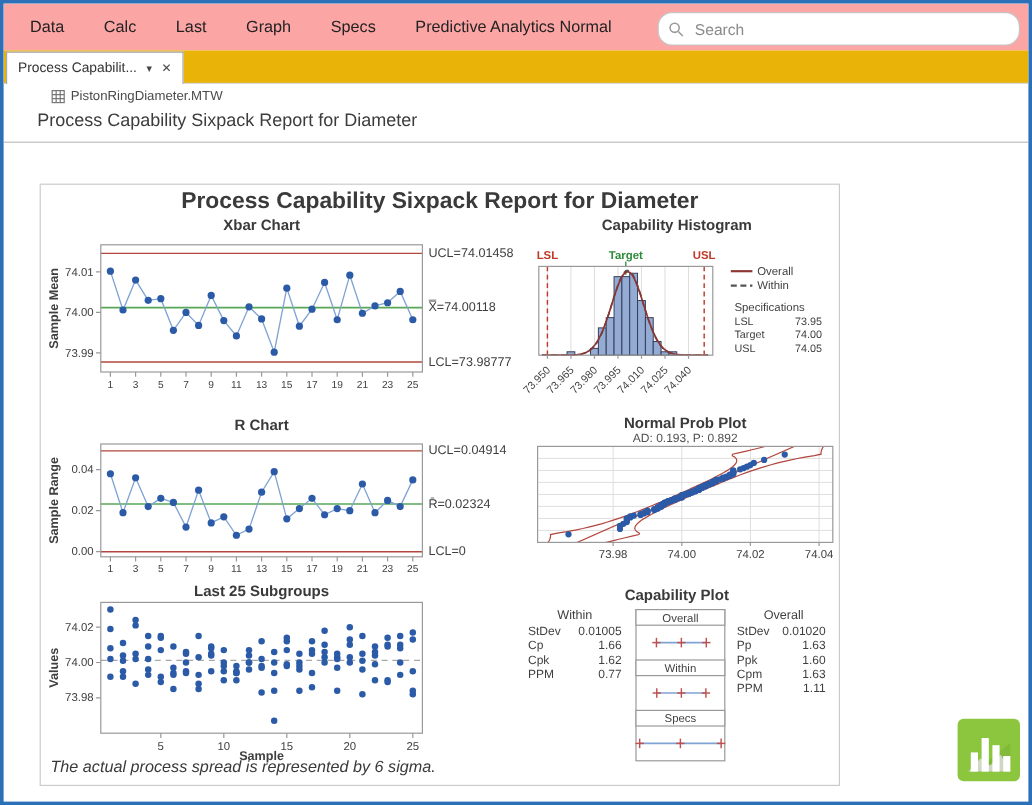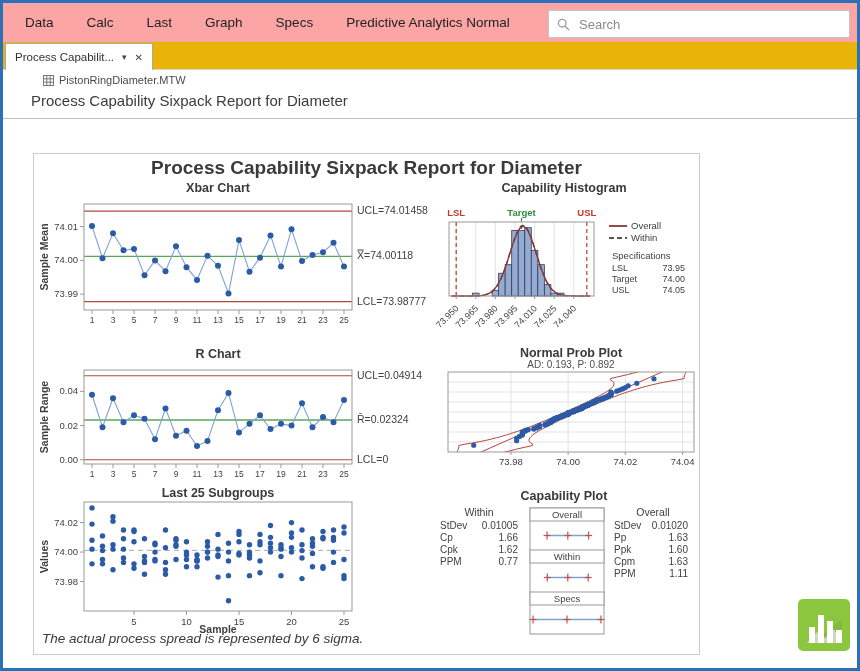--- a/index.html
+++ b/index.html
@@ -2,21 +2,21 @@
 <html><head>
 <meta charset="utf-8">
 <style>
   html,body{margin:0;padding:0;background:#fff;}
   .window{position:relative;width:860px;height:671px;box-sizing:border-box;border:3px solid #2c70b7;
           background:#fff;font-family:"Liberation Sans",sans-serif;overflow:hidden;}
   .menubar{position:absolute;left:0;top:0;width:100%;height:39px;display:flex;align-items:center;
            padding-left:22px;box-sizing:border-box;background:#fca5a5;}
   .menu-item{font-size:13.5px;color:#222;margin-right:33px;white-space:nowrap;cursor:default;}
   .searchbox{position:absolute;left:545px;top:7px;width:302px;height:28px;border:1px solid #c6c6c6;
-             border-radius:2px;display:flex;align-items:center;padding-left:8px;box-sizing:border-box;background:#fff;}
+             border-radius:12px;display:flex;align-items:center;padding-left:8px;box-sizing:border-box;background:#fff;}
   .searchbox input{border:none;outline:none;font-size:13px;color:#444;width:240px;background:transparent;
                    font-family:"Liberation Sans",sans-serif;margin-left:7px;}
   .searchbox input::placeholder{color:#8a8a8a;}
   .tabstrip{position:absolute;left:0;top:39px;width:100%;height:28px;background:#eab308;
             border-bottom:1px solid #d8d8d8;box-sizing:border-box;}
   .tab{position:absolute;left:2px;top:1px;height:27px;background:#fff;border:1px solid #a9a9a9;border-bottom:none;
        display:flex;align-items:center;padding:0 9px;font-size:11.5px;color:#333;gap:8px;box-sizing:border-box;}
   .tab-caret{font-size:9px;color:#444;}
   .tab-close{font-size:10px;color:#444;}
   .ws-row{position:absolute;left:40px;top:71px;display:flex;align-items:center;gap:5px;font-size:11px;color:#4a4a4a;}

